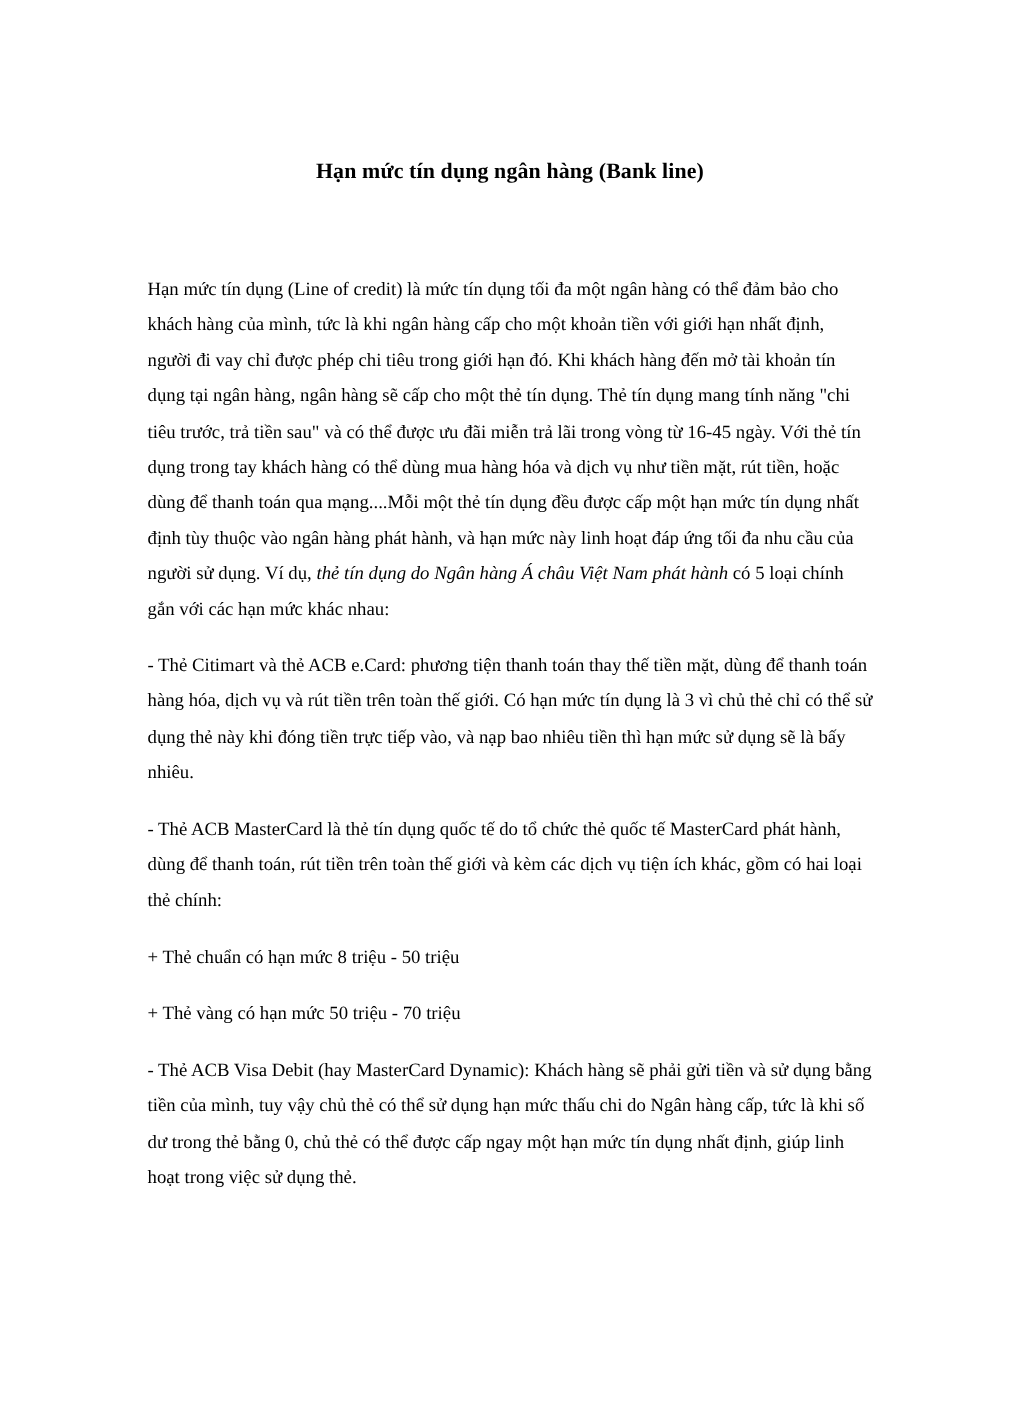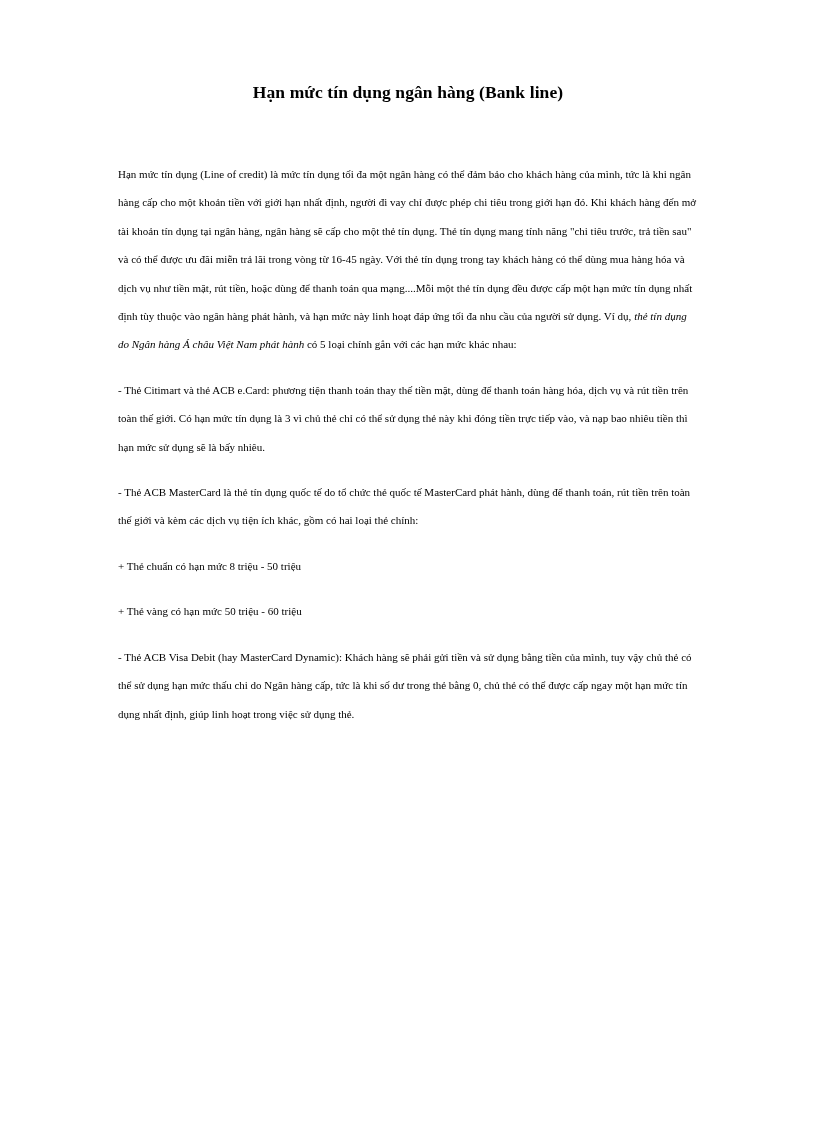--- a/index.html
+++ b/index.html
@@ -6,52 +6,52 @@
     margin: 0;
     padding: 0;
     background: #ffffff;
   }
   .page {
     position: relative;
     width: 816px;
     height: 1123px;
     background: #ffffff;
     box-sizing: border-box;
-    padding: 70px 118px 0 118px;
+    padding: 114px 118px 0 118px;
     overflow: hidden;
     font-family: "Liberation Serif", "DejaVu Serif", serif;
     color: #000000;
   }
   .doc-title {
     font-size: 17.5px;
     font-weight: bold;
     text-align: center;
     margin: 10px 0 0 0;
     line-height: 24px;
     letter-spacing: 0.1px;
   }
   .doc-body {
-    margin-top: 56px;
-    font-size: 11px;
+    margin-top: 70px;
+    font-size: 15px;
     line-height: 28.4px;
     text-align: left;
   }
   .doc-body p {
     margin: 0 0 17px 0;
   }
   .doc-body p span.italic {
     font-style: italic;
   }
 </style>
 </head>
 <body>
 
 <div class="page">
   <h1 class="doc-title">Hạn mức tín dụng ngân hàng (Bank line)</h1>
   <div class="doc-body">
       <p><span>Hạn mức tín dụng (Line of credit) là mức tín dụng tối đa một ngân hàng có thể đảm bảo cho khách hàng của mình, tức là khi ngân hàng cấp cho một khoản tiền với giới hạn nhất định, người đi vay chỉ được phép chi tiêu trong giới hạn đó. Khi khách hàng đến mở tài khoản tín dụng tại ngân hàng, ngân hàng sẽ cấp cho một thẻ tín dụng. Thẻ tín dụng mang tính năng "chi tiêu trước, trả tiền sau" và có thể được ưu đãi miễn trả lãi trong vòng từ 16-45 ngày. Với thẻ  tín dụng trong tay khách hàng có thể dùng mua hàng hóa và dịch vụ như tiền mặt, rút tiền, hoặc dùng để thanh toán qua mạng....Mỗi một thẻ tín dụng đều được cấp một hạn mức tín dụng nhất định tùy thuộc vào ngân hàng phát hành, và hạn mức này linh hoạt đáp ứng tối đa nhu cầu của người sử dụng. Ví dụ, </span><span class="italic">thẻ tín dụng do Ngân hàng Á châu Việt Nam phát hành</span><span> có 5 loại chính gắn với các hạn mức khác nhau:</span></p>
       <p><span>- Thẻ Citimart và thẻ ACB e.Card: phương tiện thanh toán thay thế tiền mặt, dùng để thanh toán hàng hóa, dịch vụ và rút tiền trên toàn thế giới. Có hạn mức tín dụng là 3 vì chủ thẻ chỉ có thể sử dụng thẻ này khi đóng tiền trực tiếp vào, và nạp bao nhiêu tiền thì hạn mức sử dụng sẽ là bấy nhiêu.</span></p>
       <p><span>- Thẻ ACB MasterCard là thẻ tín dụng quốc tế do tổ chức thẻ quốc tế MasterCard phát hành, dùng để thanh toán, rút tiền trên toàn thế giới và kèm các dịch vụ tiện ích khác, gồm có hai loại thẻ chính:</span></p>
       <p><span>+ Thẻ chuẩn có hạn mức 8 triệu - 50 triệu</span></p>
-      <p><span>+ Thẻ vàng có hạn mức 50 triệu - 60 triệu</span></p>
+      <p><span>+ Thẻ vàng có hạn mức 50 triệu - 70 triệu</span></p>
       <p><span>- Thẻ ACB Visa Debit (hay MasterCard Dynamic): Khách hàng sẽ phải gửi tiền và sử dụng bằng tiền của mình, tuy vậy chủ thẻ có thể sử dụng hạn mức thấu chi do Ngân hàng cấp, tức là khi số dư trong thẻ bằng 0, chủ thẻ có thể được cấp ngay một hạn mức tín dụng nhất định, giúp linh hoạt trong việc sử dụng thẻ.</span></p>
     </div>
 </div>
 
 </body></html>

